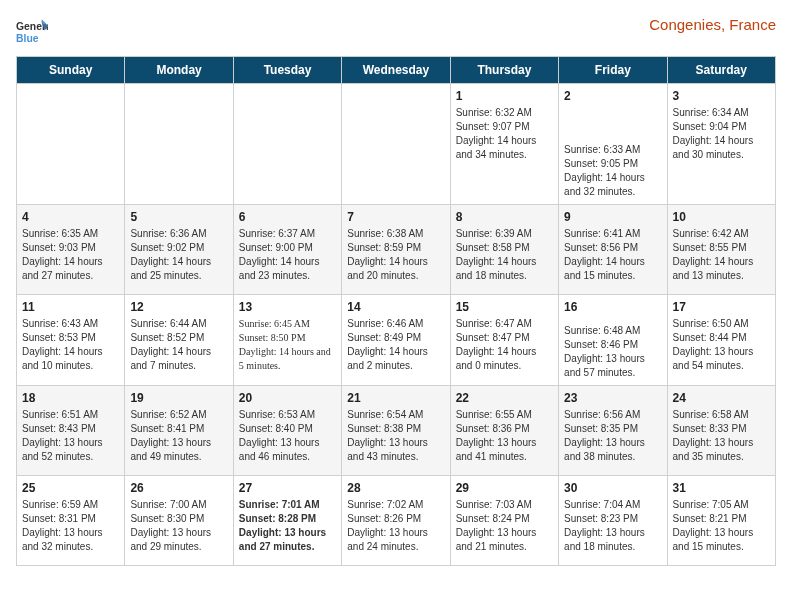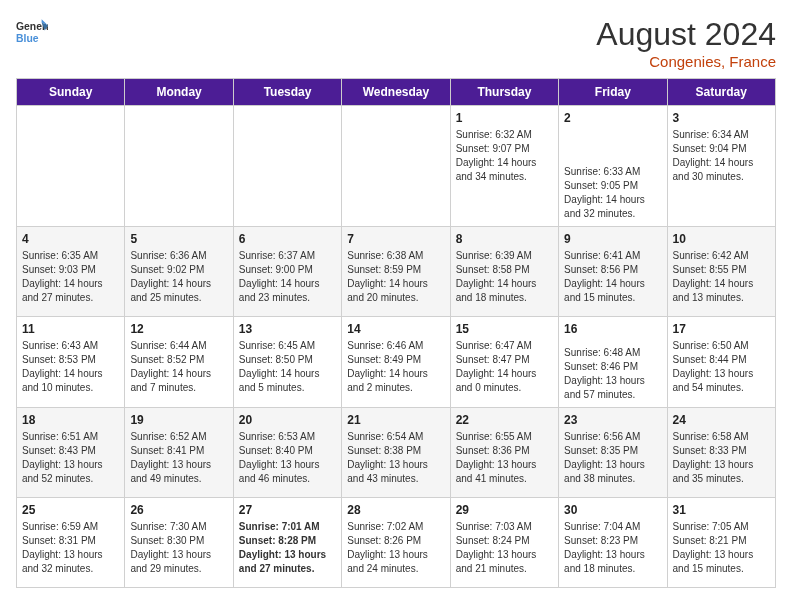--- a/index.html
+++ b/index.html
@@ -36,21 +36,21 @@
     .location {
       font-size: 15px;
       color: #c2410c;
     }
     table {
       width: 100%;
       border-collapse: collapse;
       font-size: 11px;
     }
     thead tr th {
-      background-color: #4c1d95;
+      background-color: #0c4a6e;
       color: #fff;
       padding: 6px 6px;
       font-weight: bold;
       font-size: 12px;
       border: 1px solid #ccc;
     }
     tbody tr td {
       border: 1px solid #d0d0d0;
       vertical-align: top;
       padding: 5px 5px;
@@ -84,21 +84,20 @@
 <div class="header-row">
   <div class="logo">
     <svg class="logo-icon" viewBox="0 0 40 40" width="40" height="40">
       <text x="0" y="18" font-size="13" font-weight="bold" fill="#333">General</text>
       <text x="0" y="32" font-size="13" font-weight="bold" fill="#4a90d9">Blue</text>
       <polygon points="32,4 40,12 32,8" fill="#4a90d9"></polygon>
       <polygon points="32,8 40,12 36,18" fill="#3a6fa0"></polygon>
     </svg>
   </div>
   <div class="title-section">
-    <div class="month-year">August 2024</div>
     <div class="location">Congenies, France</div>
   </div>
 </div>
 
 <table>
   <thead>
     <tr>
     <th>Sunday</th>
         <th>Monday</th>
         <th>Tuesday</th>
@@ -185,21 +184,21 @@
 Daylight: 14 hours and 10 minutes.</div>
         </td>
         <td>
           <div class="day-num">12</div>
           <div class="day-info" style="white-space: pre-line;">Sunrise: 6:44 AM
 Sunset: 8:52 PM
 Daylight: 14 hours and 7 minutes.</div>
         </td>
         <td>
           <div class="day-num">13</div>
-          <div class="day-info" style="white-space: pre-line;">Sunrise: 6:45 AM
+          <div class="day-info" style="white-space: pre-line; font-family: Liberation Serif, serif;">Sunrise: 6:45 AM
 Sunset: 8:50 PM
 Daylight: 14 hours and 5 minutes.</div>
         </td>
         <td>
           <div class="day-num">14</div>
           <div class="day-info" style="white-space: pre-line;">Sunrise: 6:46 AM
 Sunset: 8:49 PM
 Daylight: 14 hours and 2 minutes.</div>
         </td>
         <td>
@@ -267,21 +266,21 @@
       </tr>
       <tr>
         <td>
           <div class="day-num">25</div>
           <div class="day-info" style="white-space: pre-line;">Sunrise: 6:59 AM
 Sunset: 8:31 PM
 Daylight: 13 hours and 32 minutes.</div>
         </td>
         <td>
           <div class="day-num">26</div>
-          <div class="day-info" style="white-space: pre-line;">Sunrise: 7:30 AM
+          <div class="day-info" style="white-space: pre-line;">Sunrise: 7:00 AM
 Sunset: 8:30 PM
 Daylight: 13 hours and 29 minutes.</div>
         </td>
         <td>
           <div class="day-num">27</div>
           <div class="day-info" style="white-space: pre-line; font-weight: bold;">Sunrise: 7:01 AM
 Sunset: 8:28 PM
 Daylight: 13 hours and 27 minutes.</div>
         </td>
         <td>

